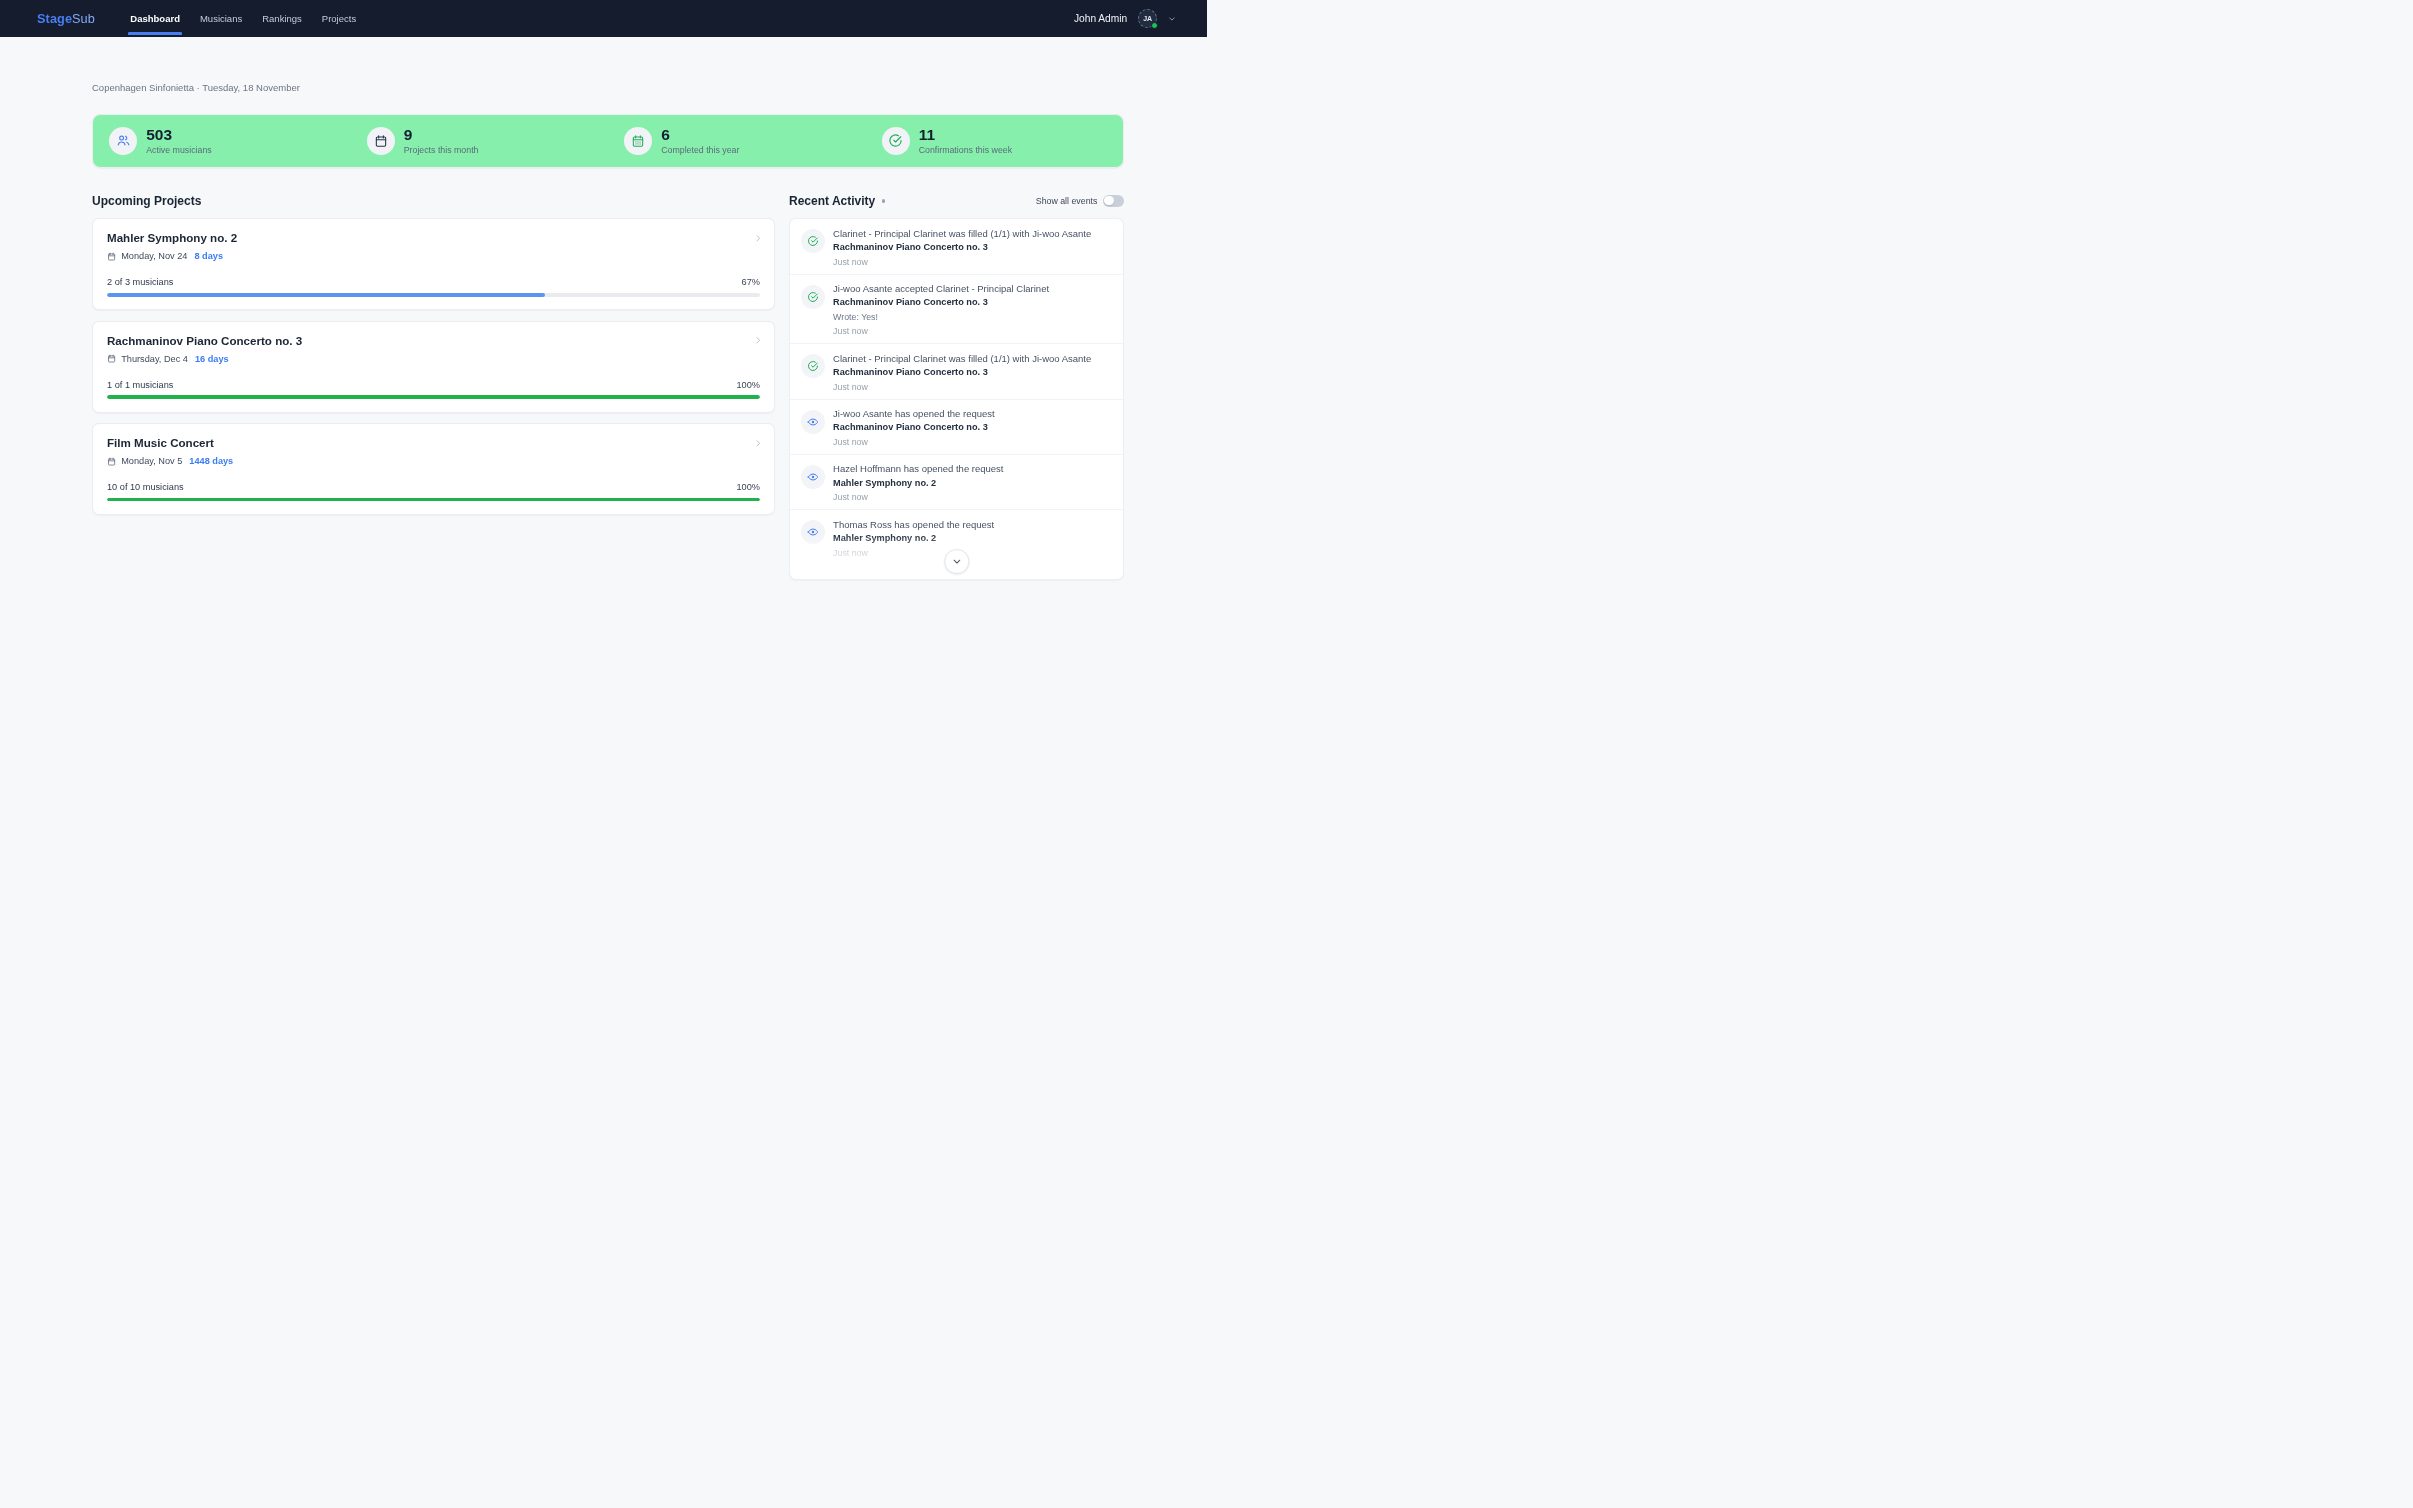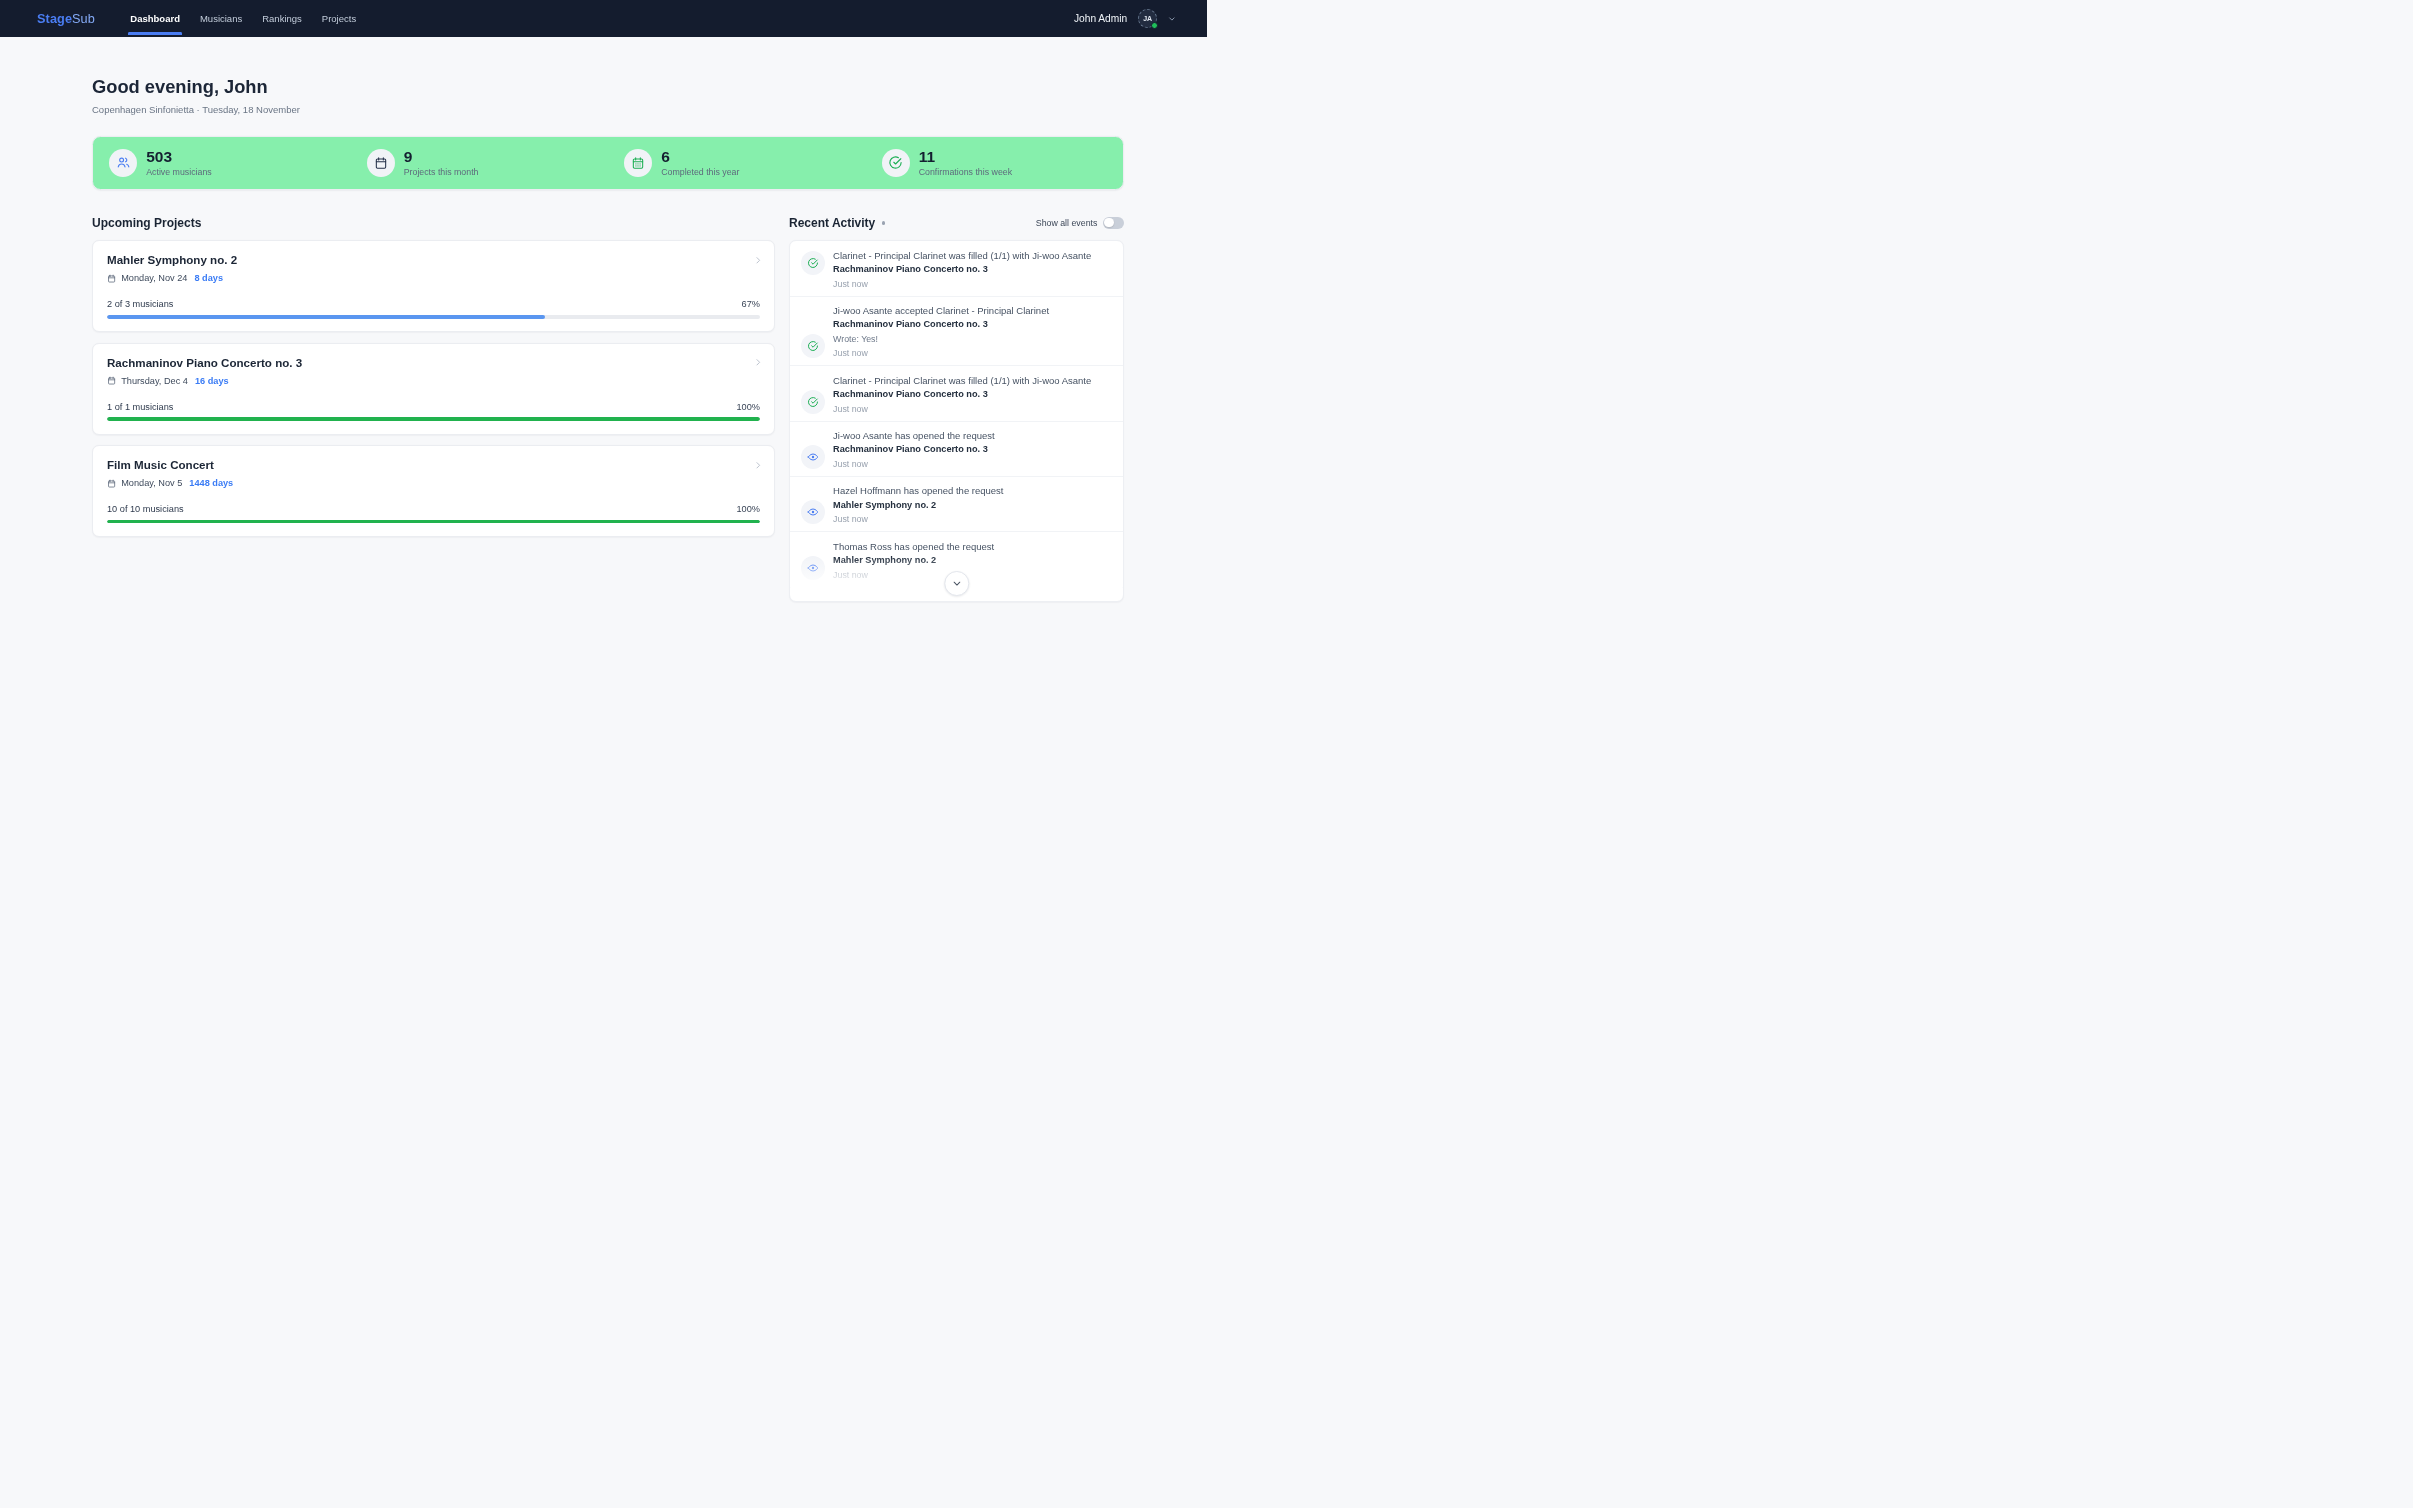--- a/index.html
+++ b/index.html
@@ -100,21 +100,21 @@
   .toggle-knob {
     position:absolute; left:1.4px; top:1.4px; width:9.2px; height:9.2px;
     border-radius:50%; background:#fff; box-shadow:0 0.7px 1.4px rgba(0,0,0,.15);
   }
   .activity-card {
     position:relative; background:#fff; border:0.7px solid #edeff3; border-radius:7px;
     box-shadow:0 0.7px 1.4px rgba(20,28,46,.04);
     height:362px; overflow:hidden;
   }
   .act-item { display:flex; gap:8.5px; padding:9.2px 12.7px 7px 10.6px; }
-  .act-item + .act-item { border-top:0.7px solid #f1f3f6;align-items:flex-end; }
+  .act-item + .act-item { border-top:0.7px solid #f1f3f6; }
   .act-icon {
     width:24px; height:24px; flex:0 0 24px; border-radius:50%; background:#f2f4f8;
     display:flex; align-items:center; justify-content:center; margin-top:0.7px;
   }
   .act-title   { font-size:9.5px; color:#465263; line-height:10.6px; }
   .act-project { font-size:9.2px; font-weight:700; color:#25303f; line-height:10.6px; margin-top:2.8px; }
   .act-note    { font-size:8.8px; color:#6c7788; line-height:10px; margin-top:4.2px; }
   .act-time    { font-size:8.8px; color:#98a1ae; line-height:10px; margin-top:4.2px; }
   .act-item.faded { opacity:.22; }
   .fade-overlay {
@@ -149,21 +149,20 @@
     </div>
     <span class="user-caret">
       <svg width="7.8" height="7.8" viewBox="0 0 16 16" fill="none" stroke="#8b99ad" stroke-width="2" stroke-linecap="round" stroke-linejoin="round">
           <path d="M3.5 6l4.5 4.5L12.5 6"></path>
         </svg>
     </span>
   </div>
 </header>
 
 <main>
-  <h1 class="greeting">Good evening, John</h1>
   <p class="sub-greeting">Copenhagen Sinfonietta · Tuesday, 18 November</p>
 
   <section class="stats-card">
     <div class="stat">
       <span class="stat-icon">
         <svg width="15" height="15" viewBox="0 0 24 24" fill="none" stroke="#4a7df2" stroke-width="1.8" stroke-linecap="round" stroke-linejoin="round">
             <circle cx="9" cy="8" r="3.1"></circle>
             <path d="M3.6 19c.7-3 2.9-4.6 5.4-4.6s4.7 1.6 5.4 4.6"></path>
             <path d="M15.3 5.1a3.1 3.1 0 0 1 0 5.8"></path>
             <path d="M17.2 14.9c1.9.8 3 2.2 3.3 4.1"></path>

